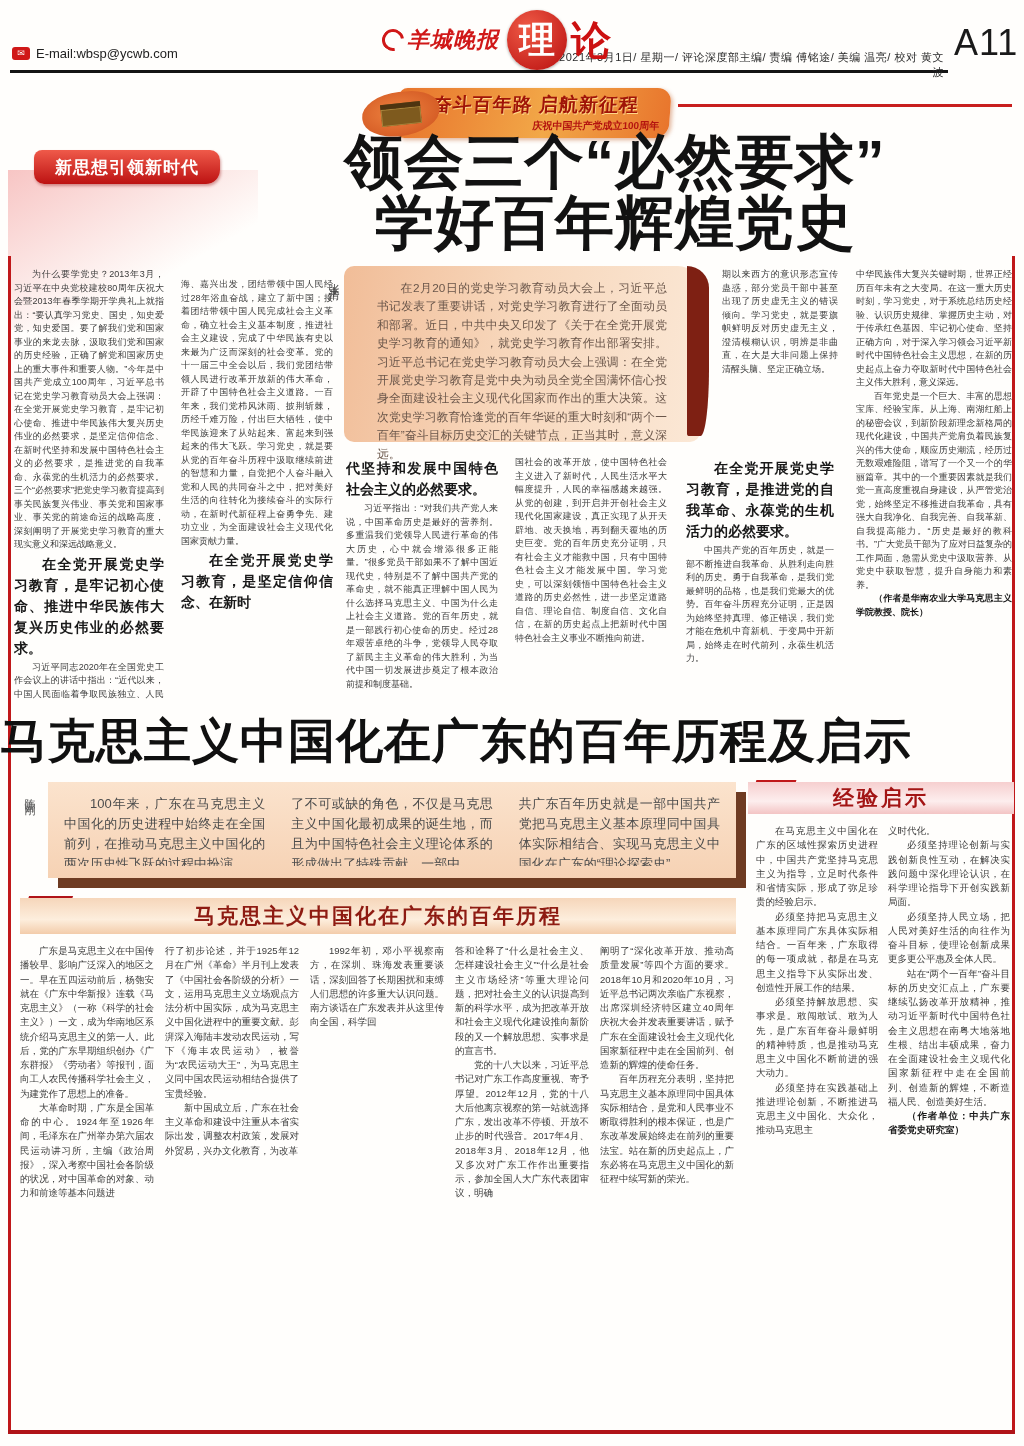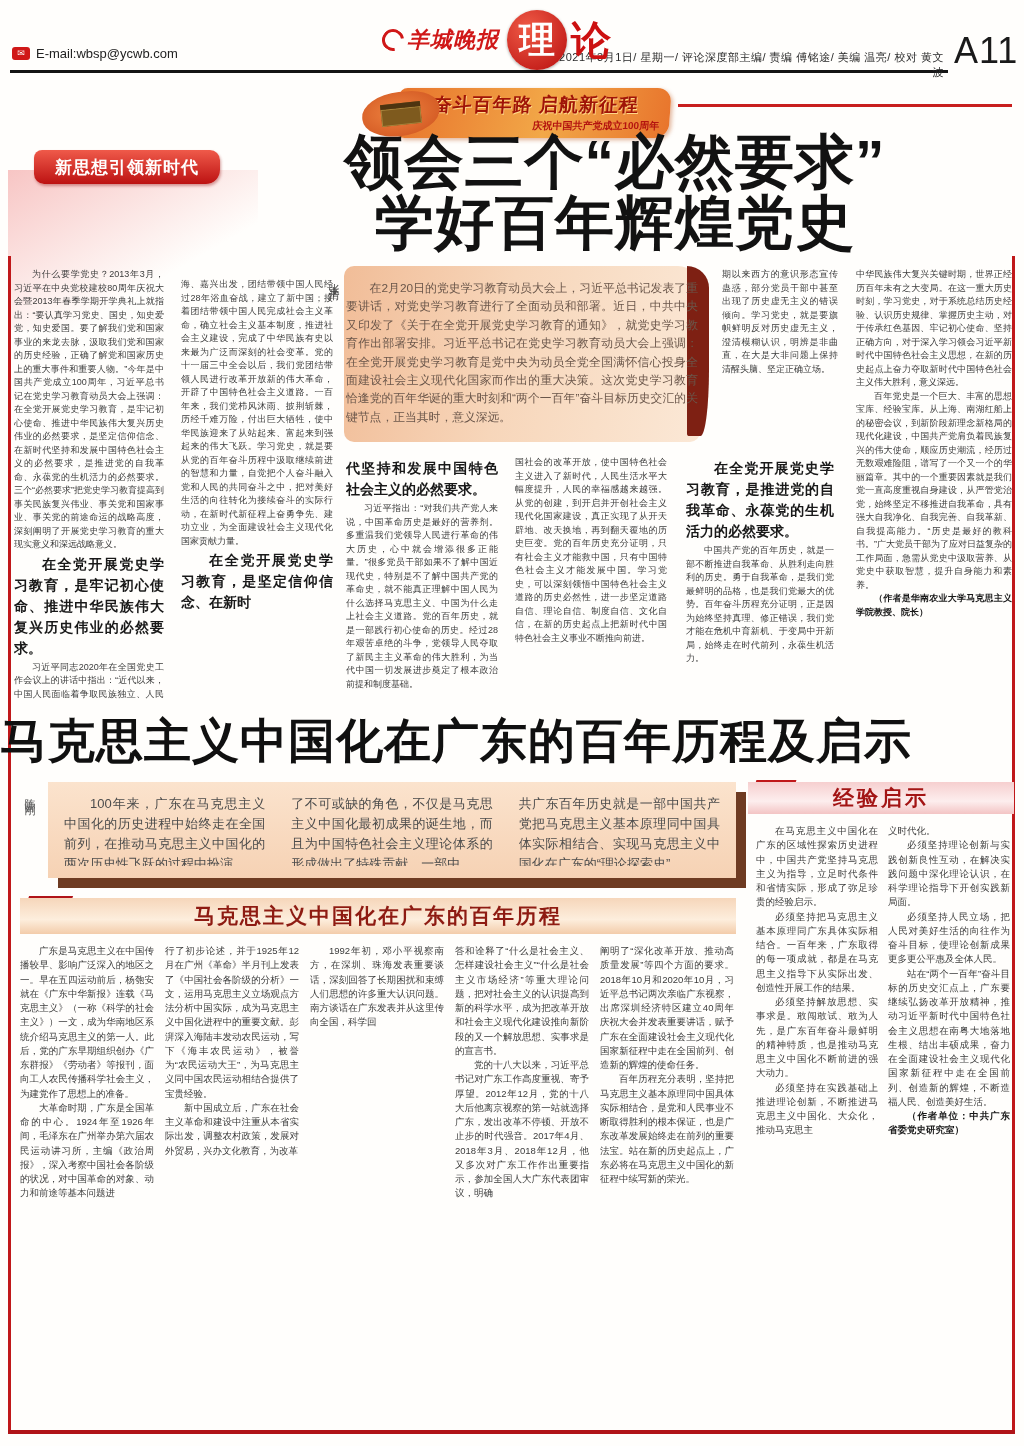--- a/index.html
+++ b/index.html
@@ -16,21 +16,21 @@
              border-radius:50%;transform:rotate(35deg);margin-right:3px;}
   .masthead-script{font-family:"Liberation Serif","DejaVu Serif",serif;font-style:italic;
                    font-weight:bold;color:#d01818;font-size:22px;letter-spacing:1px;}
   .masthead-circle{width:60px;height:60px;margin-left:8px;border-radius:50%;
                    background:radial-gradient(circle at 35% 30%,#ef5a46,#b80e0e);
                    color:#fff;font-size:36px;font-weight:900;display:flex;align-items:center;
                    justify-content:center;box-shadow:0 1px 3px rgba(0,0,0,.35);}
   .masthead-suffix{color:#cc1111;font-size:40px;font-weight:900;margin-left:4px;}
   .dateline{position:absolute;left:552px;top:50px;width:392px;text-align:right;
             font-size:11px;color:#2a2a2a;letter-spacing:.5px;}
-  .pageno{position:absolute;left:954px;top:30px;font-size:36px;color:#1a1a1a;letter-spacing:1px;}
+  .pageno{position:absolute;left:954px;top:22px;font-size:36px;color:#1a1a1a;letter-spacing:1px;}
   
   .banner{position:absolute;left:398px;top:88px;width:272px;height:50px;
           background:linear-gradient(100deg,#e8742c,#f2a848 55%,#e8742c);
           border-radius:8px 14px 14px 8px;transform:skewX(-4deg);
           box-shadow:2px 2px 4px rgba(180,70,10,.4);padding:4px 10px 2px 34px;box-sizing:border-box;}
   .banner-l1{font-size:19px;font-weight:900;color:#a01408;letter-spacing:1px;
              text-shadow:1px 1px 0 #ffd98a;white-space:nowrap;}
   .banner-l2{font-size:10px;font-weight:bold;color:#b41410;text-align:right;margin-top:1px;}
   .building{position:absolute;left:362px;top:92px;width:78px;height:44px;
             background:radial-gradient(ellipse at 45% 45%,#ef8340,#cc4f1c);
@@ -58,21 +58,21 @@
   .ncol p{margin:0;}
   .seg-p.indent{text-indent:2em;}
   .seg-h{font-weight:bold;color:#191919;font-size:14px;margin:2px 0 !important;}
   .seg-h.indent{text-indent:2em;}
   .seg-c{font-weight:bold;color:#191919;text-indent:2em;}
   
   .qbyline{position:absolute;left:326px;top:274px;writing-mode:vertical-rl;font-size:11px;
            color:#444;letter-spacing:3px;}
   .quote-box{position:absolute;left:344px;top:266px;width:356px;height:176px;
              background:linear-gradient(100deg,#f1bd98 0%,#f7d6ba 45%,#fbe8d6 100%);
-             border-radius:10px 22px 10px 10px;padding:13px 2px;box-sizing:border-box;
+             border-radius:10px 22px 10px 10px;padding:13px 33px;box-sizing:border-box;
              font-size:11.8px;line-height:1.56;color:#6a564a;text-align:justify;z-index:2;}
   .quote-box:before{content:"";position:absolute;right:-9px;top:0;bottom:6px;width:22px;
                     background:#7e2013;border-radius:0 34px 60% 4px;z-index:-1;}
   .quote-box .qt{text-indent:2em;margin:0;}
   
   .headline2{position:absolute;left:0;top:710px;width:1024px;text-align:left;
              font-size:47px;font-weight:900;color:#101010;letter-spacing:1px;}
   
   .byline2{position:absolute;left:22px;top:790px;writing-mode:vertical-rl;font-size:11px;
            color:#555;letter-spacing:3px;}

